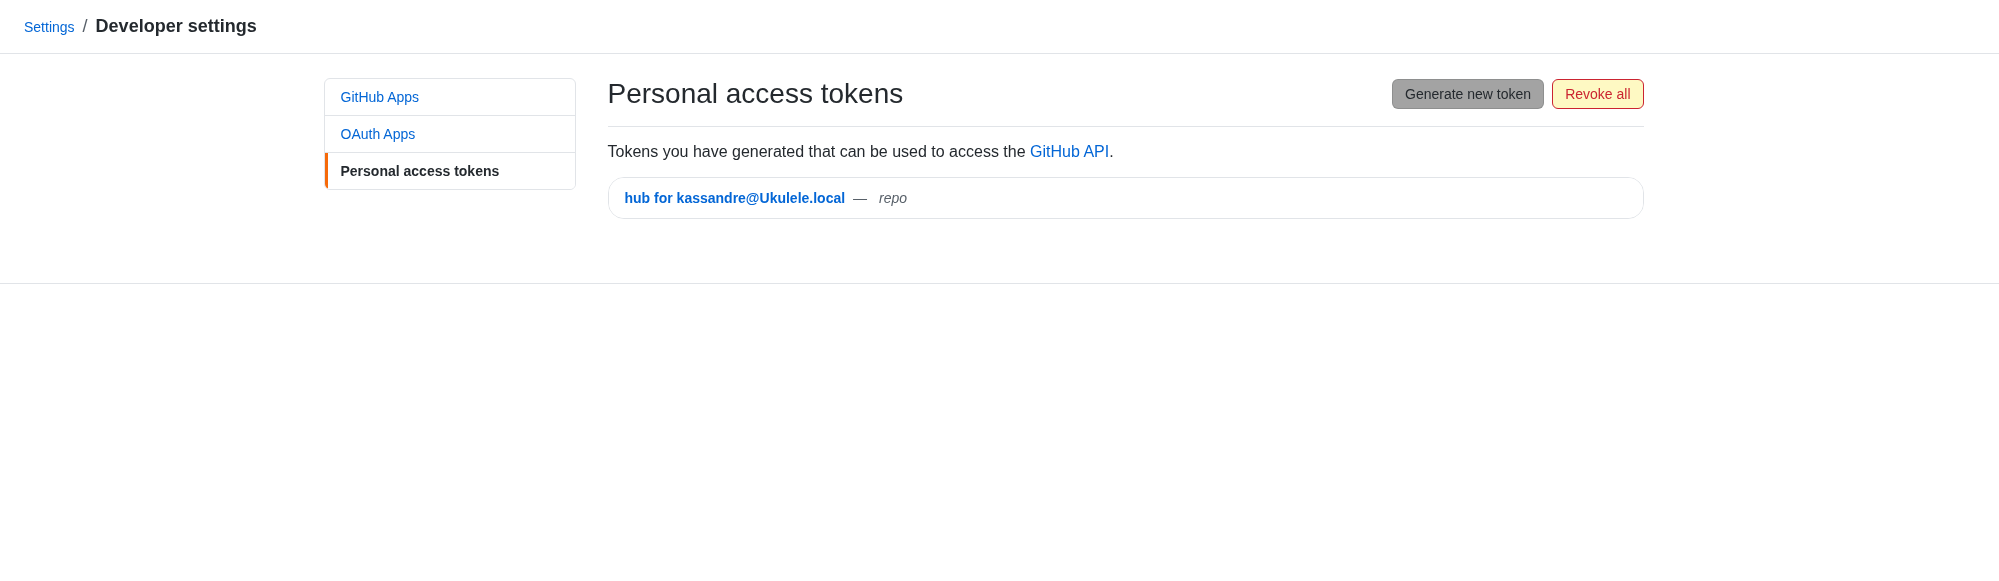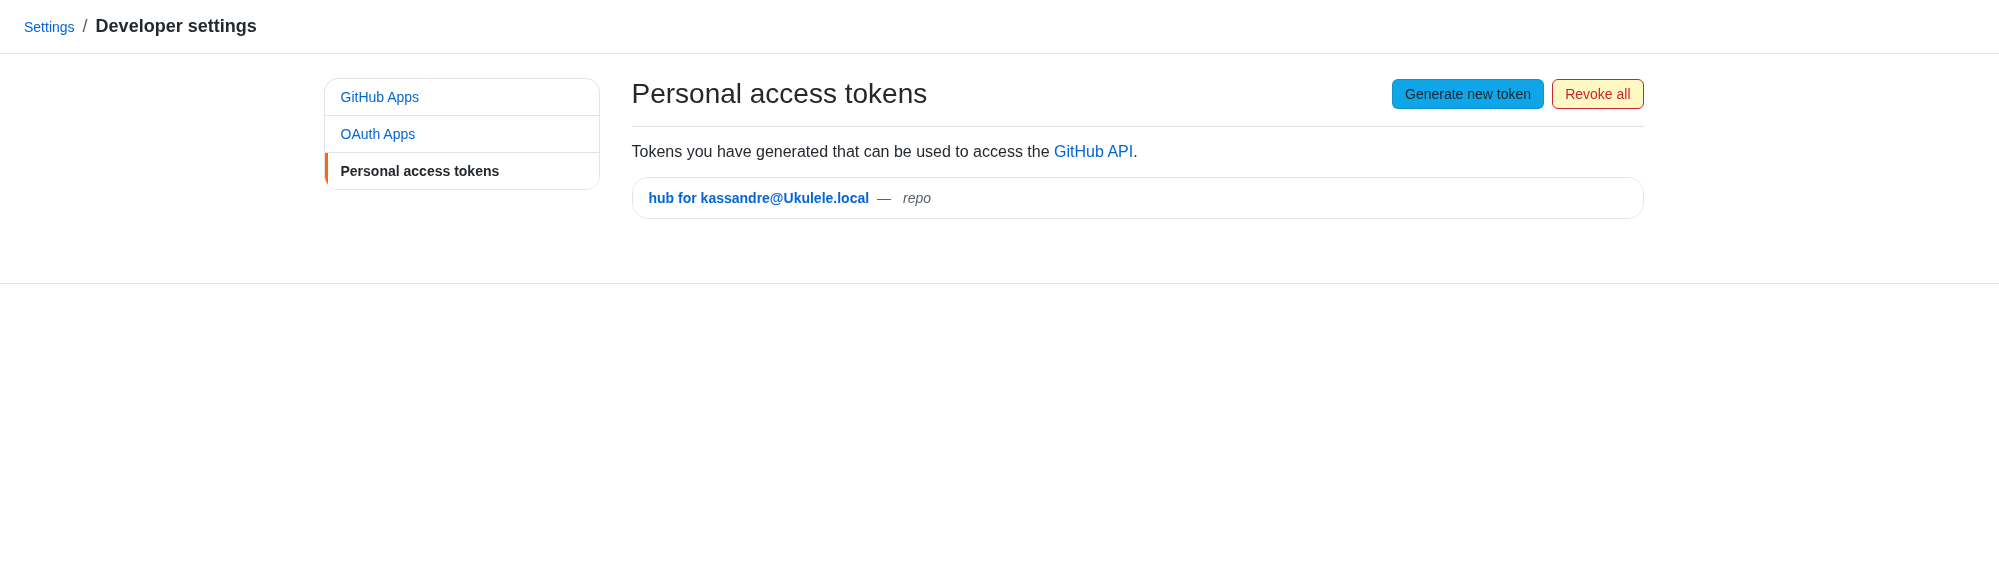--- a/index.html
+++ b/index.html
@@ -45,24 +45,24 @@
 
     .content-area {
       display: flex;
       padding: 24px 24px 0 24px;
       max-width: 1400px;
       margin: 0 auto;
       gap: 0;
     }
 
     .sidebar {
-      width: 276px;
+      width: 252px;
       flex-shrink: 0;
       border: 1px solid #e1e4e8;
-      border-radius: 14px;
+      border-radius: 6px;
       overflow: hidden;
       height: fit-content;
     }
 
     .sidebar-item {
       display: block;
       padding: 10px 16px;
       text-decoration: none;
       color: #0366d6;
       font-size: 14px;
@@ -111,21 +111,21 @@
       font-size: 14px;
       border-radius: 6px;
       cursor: pointer;
       font-weight: 500;
       text-decoration: none;
       display: inline-flex;
       align-items: center;
     }
 
     .btn-default {
-      background-color: #0ea5e9;
+      background-color: #a3a3a3;
       border: 1px solid rgba(27,31,35,.15);
       color: #24292e;
     }
 
     .btn-danger {
       background-color: #fef9c3;
       border: 1px solid #cb2431;
       color: #cb2431;
     }
 

